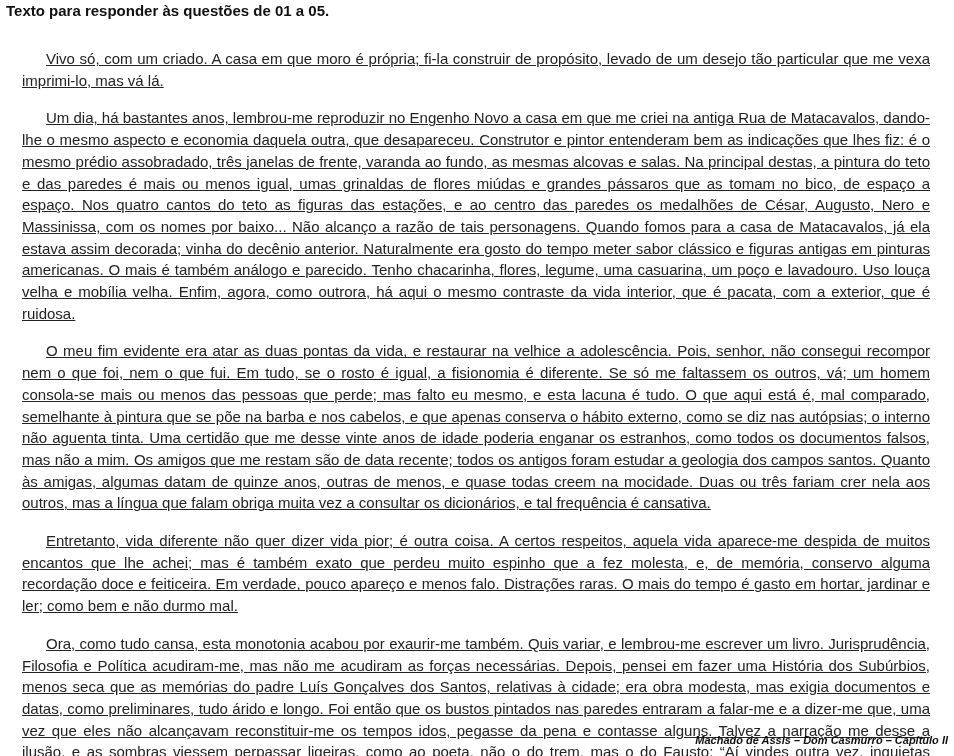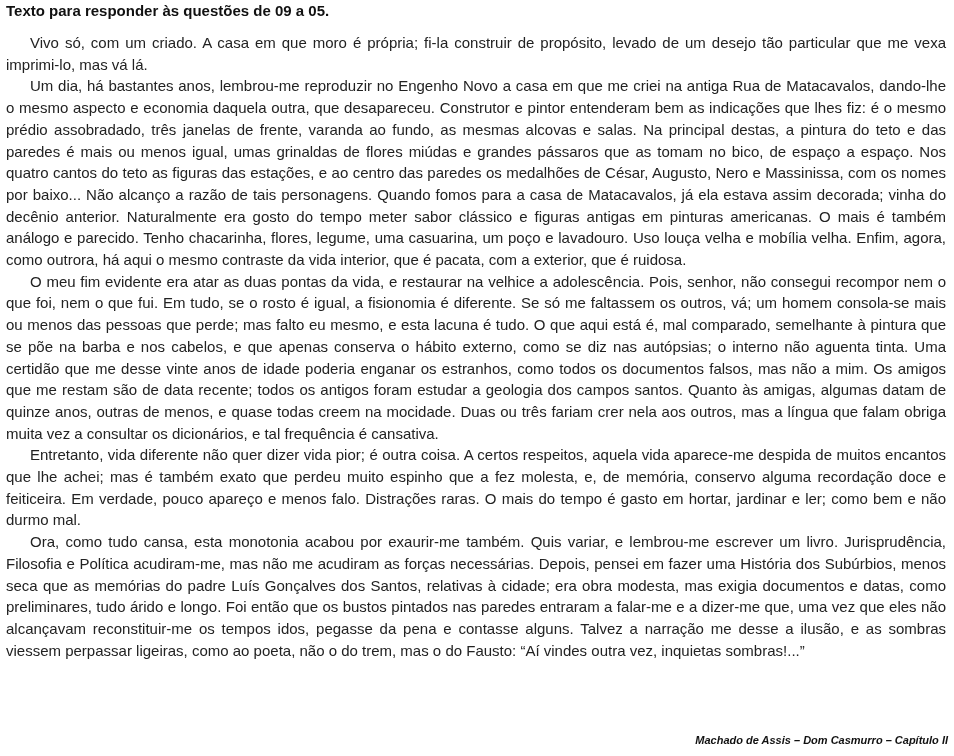--- a/index.html
+++ b/index.html
@@ -10,30 +10,30 @@
     .title {
       position: absolute; left: 6px; top: 2px;
       font-size: 15px; font-weight: bold; color: #111;
       letter-spacing: 0px;
     }
     .body {
       position: absolute; left: 6px; top: 32px; width: 940px;
       font-size: 15px; line-height: 21.7px; text-align: justify;
       color: #222;
     }
-    .body p { margin: 0; text-indent: 24px; }
+    .body p { margin: 16px; text-indent: 24px; text-decoration: underline; }
     .source {
       position: absolute; right: 6px; top: 734px;
       font-size: 11px; font-weight: bold; font-style: italic; color: #111;
     }
   </style>
 </head>
 <body>
 
-<div class="title">Texto para responder às questões de 09 a 05.</div>
+<div class="title">Texto para responder às questões de 01 a 05.</div>
 
 <div class="body">
   <p>Vivo só, com um criado. A casa em que moro é própria; fi-la construir de propósito, levado de um desejo tão particular que me vexa imprimi-lo, mas vá lá.</p>
   <p>Um dia, há bastantes anos, lembrou-me reproduzir no Engenho Novo a casa em que me criei na antiga Rua de Matacavalos, dando-lhe o mesmo aspecto e economia daquela outra, que desapareceu. Construtor e pintor entenderam bem as indicações que lhes fiz: é o mesmo prédio assobradado, três janelas de frente, varanda ao fundo, as mesmas alcovas e salas. Na principal destas, a pintura do teto e das paredes é mais ou menos igual, umas grinaldas de flores miúdas e grandes pássaros que as tomam no bico, de espaço a espaço. Nos quatro cantos do teto as figuras das estações, e ao centro das paredes os medalhões de César, Augusto, Nero e Massinissa, com os nomes por baixo... Não alcanço a razão de tais personagens. Quando fomos para a casa de Matacavalos, já ela estava assim decorada; vinha do decênio anterior. Naturalmente era gosto do tempo meter sabor clássico e figuras antigas em pinturas americanas. O mais é também análogo e parecido. Tenho chacarinha, flores, legume, uma casuarina, um poço e lavadouro. Uso louça velha e mobília velha. Enfim, agora, como outrora, há aqui o mesmo contraste da vida interior, que é pacata, com a exterior, que é ruidosa.</p>
   <p>O meu fim evidente era atar as duas pontas da vida, e restaurar na velhice a adolescência. Pois, senhor, não consegui recompor nem o que foi, nem o que fui. Em tudo, se o rosto é igual, a fisionomia é diferente. Se só me faltassem os outros, vá; um homem consola-se mais ou menos das pessoas que perde; mas falto eu mesmo, e esta lacuna é tudo. O que aqui está é, mal comparado, semelhante à pintura que se põe na barba e nos cabelos, e que apenas conserva o hábito externo, como se diz nas autópsias; o interno não aguenta tinta. Uma certidão que me desse vinte anos de idade poderia enganar os estranhos, como todos os documentos falsos, mas não a mim. Os amigos que me restam são de data recente; todos os antigos foram estudar a geologia dos campos santos. Quanto às amigas, algumas datam de quinze anos, outras de menos, e quase todas creem na mocidade. Duas ou três fariam crer nela aos outros, mas a língua que falam obriga muita vez a consultar os dicionários, e tal frequência é cansativa.</p>
   <p>Entretanto, vida diferente não quer dizer vida pior; é outra coisa. A certos respeitos, aquela vida aparece-me despida de muitos encantos que lhe achei; mas é também exato que perdeu muito espinho que a fez molesta, e, de memória, conservo alguma recordação doce e feiticeira. Em verdade, pouco apareço e menos falo. Distrações raras. O mais do tempo é gasto em hortar, jardinar e ler; como bem e não durmo mal.</p>
   <p>Ora, como tudo cansa, esta monotonia acabou por exaurir-me também. Quis variar, e lembrou-me escrever um livro. Jurisprudência, Filosofia e Política acudiram-me, mas não me acudiram as forças necessárias. Depois, pensei em fazer uma História dos Subúrbios, menos seca que as memórias do padre Luís Gonçalves dos Santos, relativas à cidade; era obra modesta, mas exigia documentos e datas, como preliminares, tudo árido e longo. Foi então que os bustos pintados nas paredes entraram a falar-me e a dizer-me que, uma vez que eles não alcançavam reconstituir-me os tempos idos, pegasse da pena e contasse alguns. Talvez a narração me desse a ilusão, e as sombras viessem perpassar ligeiras, como ao poeta, não o do trem, mas o do Fausto: “Aí vindes outra vez, inquietas sombras!...”</p>
 </div>
 
 <div class="source">Machado de Assis – Dom Casmurro – Capítulo II</div>

